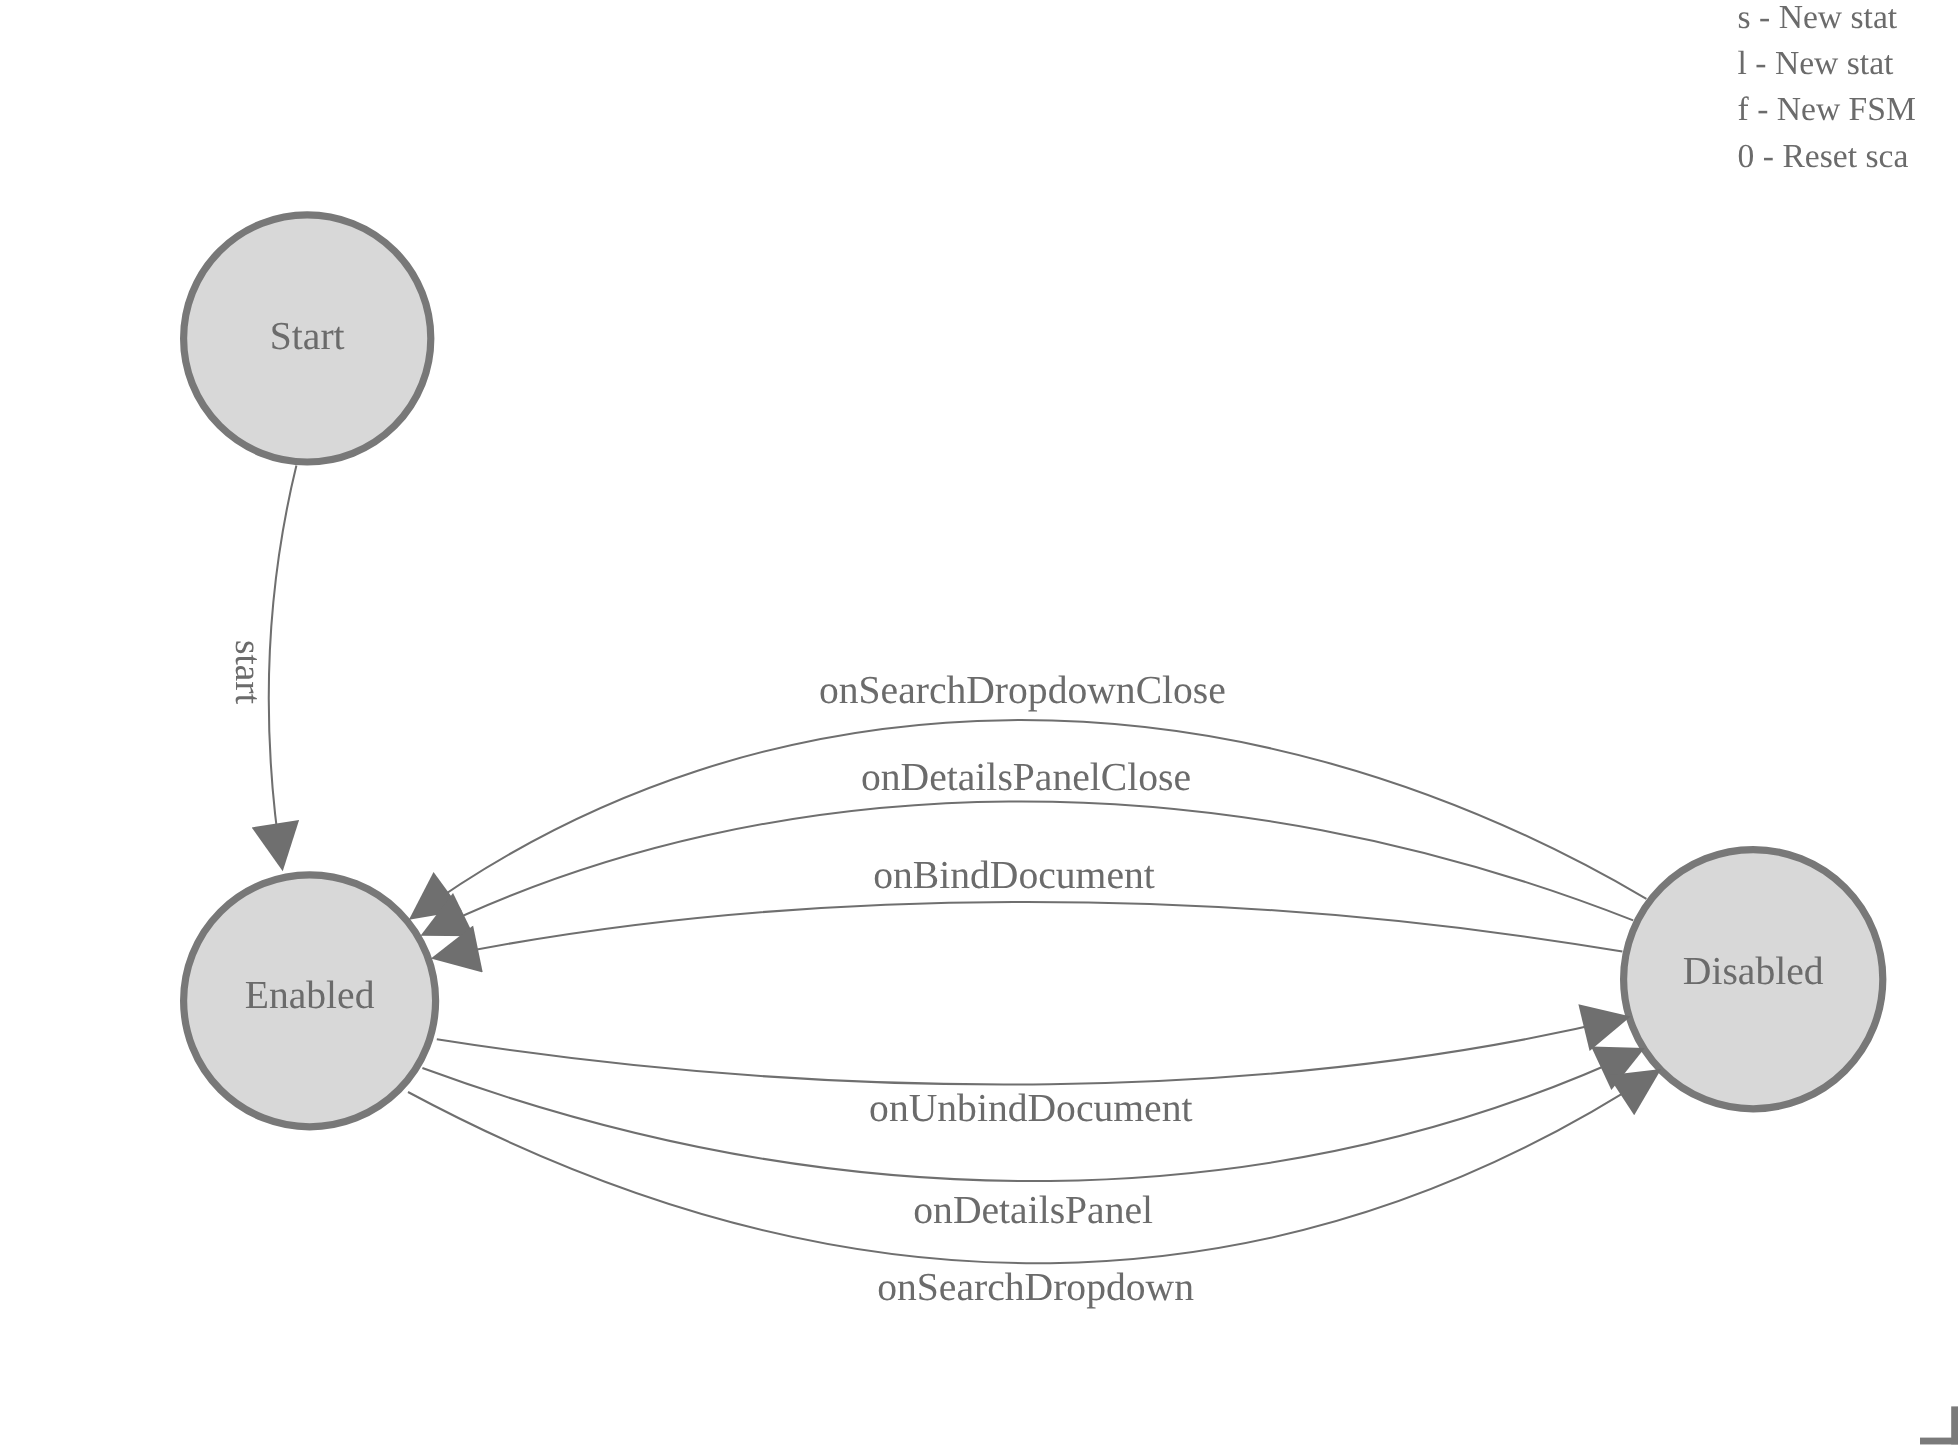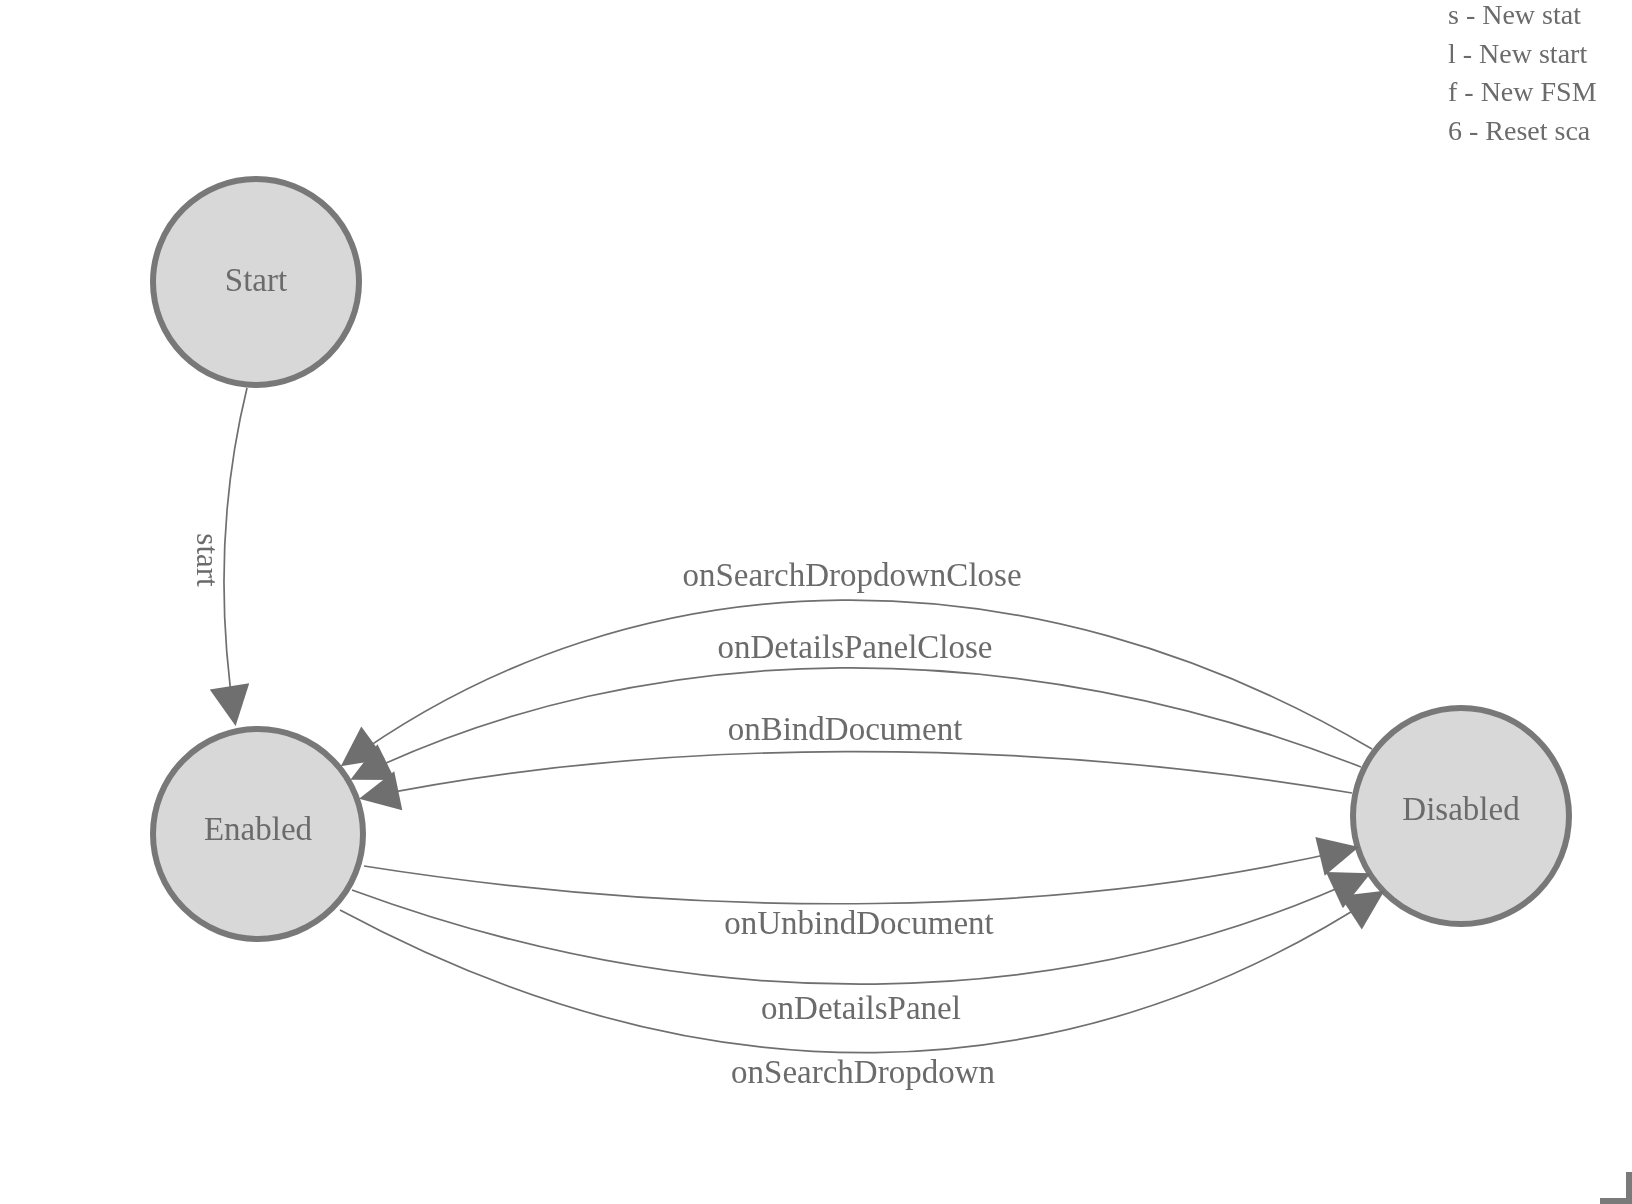--- a/index.html
+++ b/index.html
@@ -71,21 +71,21 @@
       <text class="edge-label" x="845" y="740">onBindDocument</text>
 
       <text class="edge-label" x="859" y="934">onUnbindDocument</text>
       <text class="edge-label" x="861" y="1019">onDetailsPanel</text>
       <text class="edge-label" x="863" y="1083">onSearchDropdown</text>
     </g>
   </svg>
 
   <div class="legend">
     <div>s - New stat</div>
-    <div>l - New start</div>
+    <div>l - New stat</div>
     <div>f - New FSM</div>
-    <div>6 - Reset sca</div>
+    <div>0 - Reset sca</div>
   </div>
 
   <div class="corner-v"></div>
   <div class="corner-h"></div>
 
 </div>
 
 </body></html>

